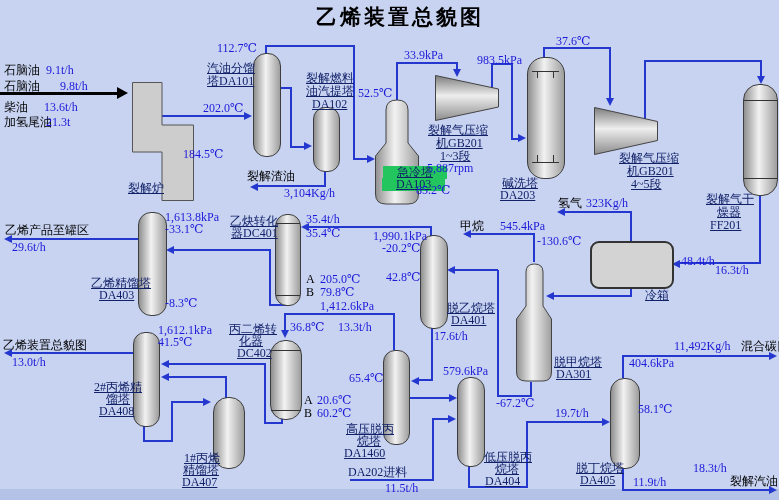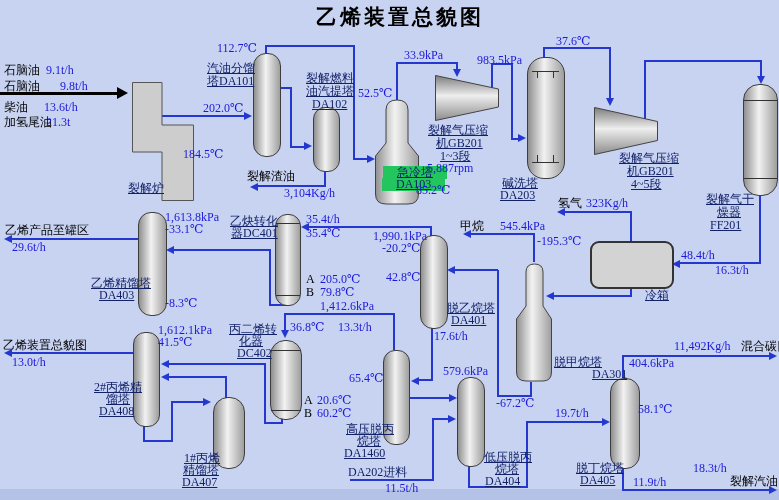--- a/index.html
+++ b/index.html
@@ -274,29 +274,29 @@
   <div class="lbl navy" style="left:619px;top:152px">裂解气压缩</div>
   <div class="lbl navy" style="left:627px;top:165px">机GB201</div>
   <div class="lbl navy" style="left:631px;top:178px">4~5段</div>
 
   <div class="lbl navy" style="left:706px;top:193px">裂解气干</div>
   <div class="lbl navy" style="left:717px;top:206px">燥器</div>
   <div class="lbl navy" style="left:710px;top:219px">FF201</div>
 
   <div class="lbl blk" style="left:558px;top:197px">氢气</div>
   <div class="lbl blue" style="left:586px;top:197px">323Kg/h</div>
-  <div class="lbl blue" style="left:681px;top:249px">48.4t/h</div>
+  <div class="lbl blue" style="left:681px;top:255px">48.4t/h</div>
   <div class="lbl blue" style="left:715px;top:264px">16.3t/h</div>
   <div class="lbl navy" style="left:645px;top:289px">冷箱</div>
 
   <div class="lbl blk" style="left:460px;top:220px">甲烷</div>
   <div class="lbl blue" style="left:500px;top:220px">545.4kPa</div>
-  <div class="lbl blue" style="left:537px;top:235px">-195.3℃</div>
+  <div class="lbl blue" style="left:537px;top:235px">-130.6℃</div>
   <div class="lbl navy" style="left:554px;top:356px">脱甲烷塔</div>
-  <div class="lbl navy" style="left:592px;top:368px">DA301</div>
+  <div class="lbl navy" style="left:556px;top:368px">DA301</div>
   <div class="lbl blue" style="left:496px;top:397px">-67.2℃</div>
 
   <div class="lbl blue" style="left:373px;top:230px">1,990.1kPa</div>
   <div class="lbl blue" style="left:382px;top:242px">-20.2℃</div>
   <div class="lbl blue" style="left:386px;top:271px">42.8℃</div>
   <div class="lbl navy" style="left:447px;top:302px">脱乙烷塔</div>
   <div class="lbl navy" style="left:451px;top:314px">DA401</div>
   <div class="lbl blue" style="left:434px;top:330px">17.6t/h</div>
 
   <div class="lbl blue" style="left:306px;top:213px">35.4t/h</div>

